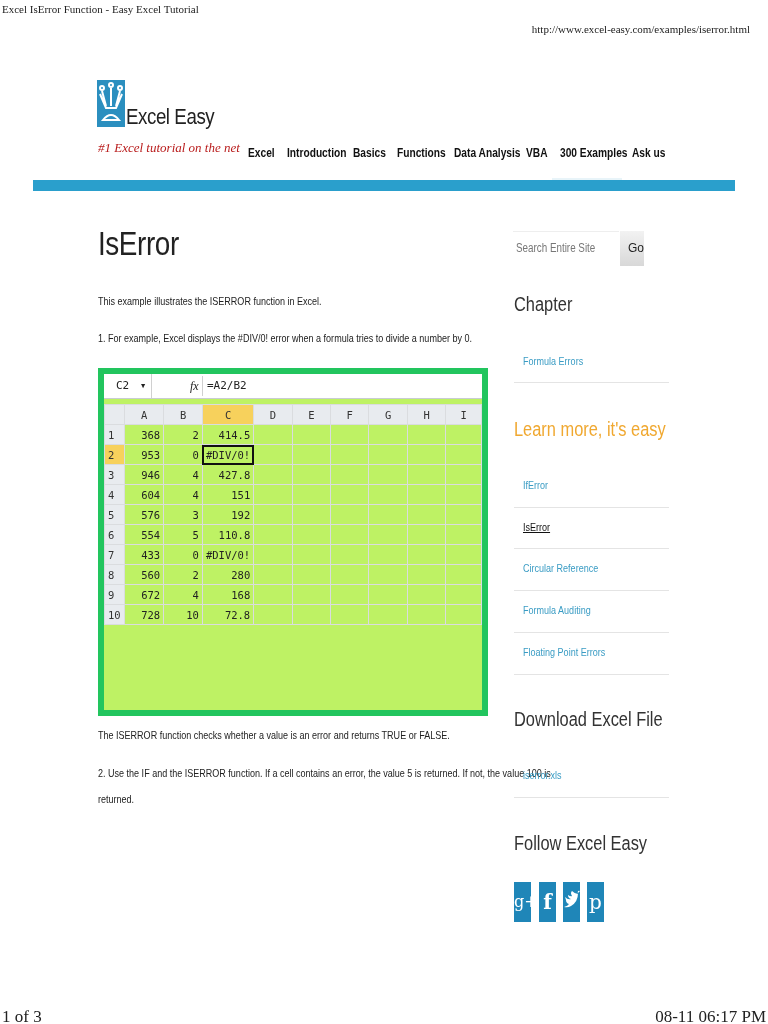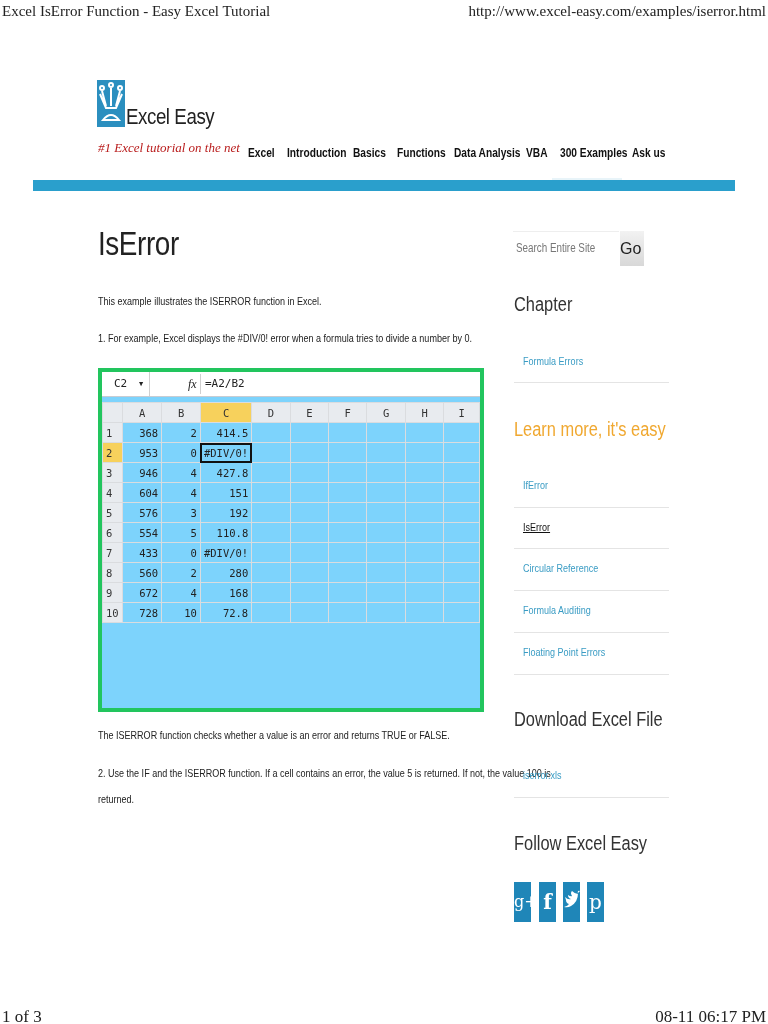--- a/index.html
+++ b/index.html
@@ -1,63 +1,63 @@
 <!DOCTYPE html>
 <html><head>
 <meta charset="utf-8">
 <style>
   html, body { margin:0; padding:0; }
   body { width:768px; height:1024px; position:relative; background:#ffffff; overflow:hidden;
          font-family:"Liberation Sans", sans-serif; color:#333; }
   .abs { position:absolute; }
-  .print-hdr { font-family:"Liberation Serif", serif; font-size:15px; color:#222; top:3px; }
+  .print-hdr { font-family:"Liberation Serif", serif; font-size:11px; color:#222; top:3px; }
   .logo-box { left:97px; top:80px; width:28px; height:47px; background:#2b8fbf; }
   .logo-text { left:126px; top:104px; font-size:22px; color:#222; letter-spacing:-0.5px; transform:scaleX(0.85); transform-origin:left; }
   .tagline { left:98px; top:140px; font-family:"Liberation Serif", serif; font-style:italic; font-size:13px; color:#b91c1c; }
   .nav { top:146px; font-size:12px; color:#111; font-weight:bold; transform:scaleX(0.85); transform-origin:left; white-space:nowrap; }
   .nav-underline { left:552px; top:178px; width:70px; height:2px; background:#e8f4f9; }
   .blue-bar { left:33px; top:180px; width:702px; height:11px; background:#2a9fcc; }
   h1.title { position:absolute; left:98px; top:224px; margin:0; font-weight:normal; font-size:34px; color:#222;
              transform:scaleX(0.82); transform-origin:left; letter-spacing:-0.5px; }
   .p { font-size:11px; color:#222; transform:scaleX(0.82); transform-origin:left; white-space:nowrap; }
   
-  .xl { left:98px; top:368px; width:378px; height:336px; background:#7dd3fc; border:4px solid #22c55e; }
+  .xl { left:98px; top:368px; width:378px; height:336px; background:#bef264; border:6px solid #22c55e; }
   .fbar { position:absolute; left:0; top:0; width:378px; height:24px; background:#fff; border-bottom:1px solid #c8ccd2;
           font-family:"DejaVu Sans Mono", monospace; font-size:11px; color:#222; }
   .namebox { position:absolute; left:0; top:0; width:48px; height:24px; line-height:24px; padding-left:12px; box-sizing:border-box; border-right:1px solid #d0d0d0; }
   .nb-arrow { position:absolute; left:37px; top:0; line-height:24px; font-size:7px; }
   .fx { position:absolute; left:86px; top:0; line-height:24px; font-family:"Liberation Serif", serif; font-style:italic; font-size:12px; }
   .fxdiv { position:absolute; left:98px; top:2px; width:1px; height:20px; background:#d0d0d0; }
   .formula { position:absolute; left:103px; top:0; line-height:24px; }
   .grid { position:absolute; left:0; top:30px; border-collapse:collapse; font-family:"DejaVu Sans Mono", monospace; font-size:10.5px; color:#222; }
   .grid td, .grid th { border:1px solid #dadcdf; height:20px; padding:0 3px; box-sizing:border-box; }
   .grid th { background:#e8ebef; font-weight:normal; color:#333; text-align:center; height:20px; }
   .grid th.sel { background:#f7d15c; }
   .grid td.rh { background:#e8ebef; text-align:left; width:20px; color:#333; }
   .grid td.rh.sel { background:#f7d15c; }
   .grid td.num { text-align:right; }
   .grid td.active { outline:2px solid #111; outline-offset:-2px; }
   .colw { width:40px; }
   
   .search { left:513px; top:231px; width:106px; height:33px; border-top:1px solid #eee; font-size:12px; color:#777; line-height:33px; padding-left:3px; box-sizing:border-box; transform-origin:left; }
   .search span { display:inline-block; transform:scaleX(0.82); transform-origin:left; }
-  .go { left:620px; top:231px; width:24px; height:35px; background:linear-gradient(#f2f2f2,#d8d8d8); font-size:16px; color:#222; text-align:left; line-height:35px; }
+  .go { left:620px; top:231px; width:24px; height:35px; background:linear-gradient(#f2f2f2,#d8d8d8); font-size:12px; color:#222; text-align:right; line-height:35px; }
   .side-h { font-size:20px; color:#333; transform:scaleX(0.82); transform-origin:left; white-space:nowrap; }
   .side-h.orange { color:#f0a830; }
   .side-link { font-size:11px; color:#3a9cc4; transform:scaleX(0.82); transform-origin:left; white-space:nowrap; }
   .side-link.current { color:#111; text-decoration:underline; }
   .side-hr { left:514px; width:155px; height:1px; background:#e4e4e4; }
   .soc { top:882px; width:17px; height:40px; background:#1f86b8; color:#fff; text-align:center; line-height:40px; font-size:20px; font-family:"DejaVu Serif", serif; }
   .foot { font-family:"Liberation Serif", serif; font-size:17px; color:#222; top:1007px; }
 </style>
 </head>
 <body>
 
 <div class="abs print-hdr" style="left:2px;">Excel IsError Function - Easy Excel Tutorial</div>
-<div class="abs print-hdr" style="right:2px;">http://www.excel-easy.com/examples/iserror.html</div>
+<div class="abs print-hdr" style="right:18px;margin-top:20px;">http://www.excel-easy.com/examples/iserror.html</div>
 
 <div class="abs logo-box">
   <svg width="28" height="47" viewBox="0 0 28 47">
     <g fill="none" stroke="#fff" stroke-width="2">
       <circle cx="5" cy="8" r="2"></circle>
         <circle cx="14" cy="5" r="2"></circle>
         <circle cx="23" cy="8" r="2"></circle>
       <path d="M5 11 L9 26 M14 8 L14 26 M23 11 L19 26 M3 14 L9 28 L19 28 L25 14"></path>
       <path d="M6 40 Q14 30 22 40 Z"></path>
     </g>

